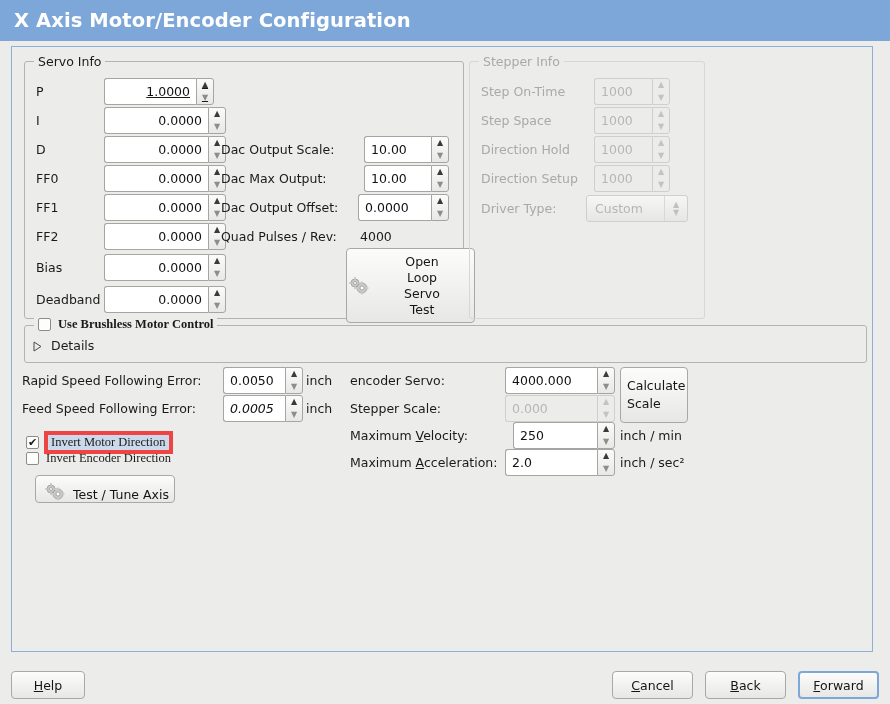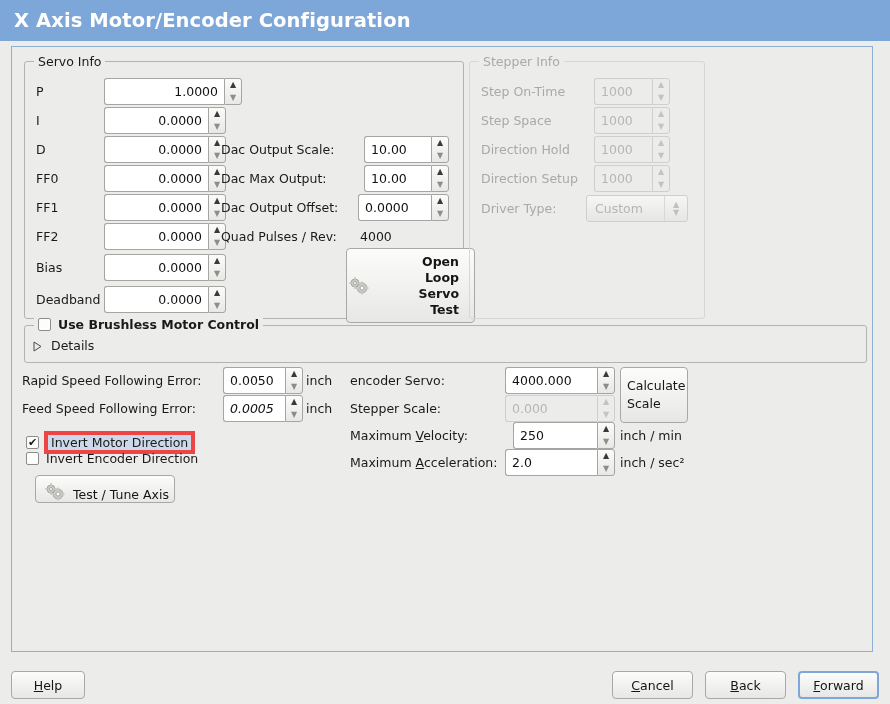--- a/index.html
+++ b/index.html
@@ -126,42 +126,42 @@
     font-size: 12.5px; color: #151515;
     cursor: default;
   }
   .btn u { text-decoration: underline; }
   .btn.focus { border: 2px solid #7da7d9; }
 
   .btn-openloop {
     flex-direction: row; align-items: center; justify-content: flex-start;
   }
   .btn-openloop .txt {
-    text-align: right; line-height: 16px; margin-left: 14px; width: 74px; font-weight: bold;
+    text-align: center; line-height: 16px; margin-left: 14px; width: 74px;
   }
   .btn-testtune { justify-content: flex-start; padding-left: 7px; }
   .btn-testtune .txt { margin-left: 6px; }
   .btn-calc { flex-direction: column; align-items: flex-start; justify-content: center; padding-left: 6px; line-height: 18px; }
 
   
   .gears { display: inline-block; width: 24px; height: 20px; position: relative; flex: 0 0 24px; }
   .gears svg { position: absolute; left: 0; top: 0; }
 
   
   .chk { position: absolute; display: flex; align-items: center; }
   .chk .box {
     width: 13px; height: 13px;
     border: 1px solid #8c8c89; border-radius: 2px;
     background: #fdfdfc;
     box-sizing: border-box;
     display: flex; align-items: center; justify-content: center;
     font-size: 11px; line-height: 1; color: #1a1a1a;
     flex: 0 0 13px;
   }
-  .chk .ctxt { margin-left: 7px; white-space: nowrap; }
+  .chk .ctxt { margin-left: 7px; white-space: nowrap; font-family: Liberation Serif, serif; }
   .chk .ctxt.bold { font-weight: bold; }
   .chk .ctxt.sel {
     background: #ccd9ea;
     border: 4px solid #ef4444;
     padding: 0 3px;
     margin-left: 5px;
   }
 
   
   .expander { position: absolute; display: flex; align-items: center; }
@@ -189,21 +189,21 @@
 
       <div class="lbl" style="left:11px; top:24px;">P</div>
       <div class="lbl" style="left:11px; top:53px;">I</div>
       <div class="lbl" style="left:11px; top:82px;">D</div>
       <div class="lbl" style="left:11px; top:111px;">FF0</div>
       <div class="lbl" style="left:11px; top:140px;">FF1</div>
       <div class="lbl" style="left:11px; top:169px;">FF2</div>
       <div class="lbl" style="left:11px; top:200px;">Bias</div>
       <div class="lbl" style="left:11px; top:232px;">Deadband</div>
 
-      <div class="spin right" style="left:79px; top:16px; width:138px;">
+      <div class="spin right" style="left:79px; top:16px; width:110px;text-decoration:underline;">
         <div class="entry">1.0000</div>
         <div class="btns">
             <div class="up">▲</div>
             <div class="dn">▼</div>
           </div>
       </div>
       <div class="spin right" style="left:79px; top:45px; width:122px;">
         <div class="entry">0.0000</div>
         <div class="btns">
             <div class="up">▲</div>

